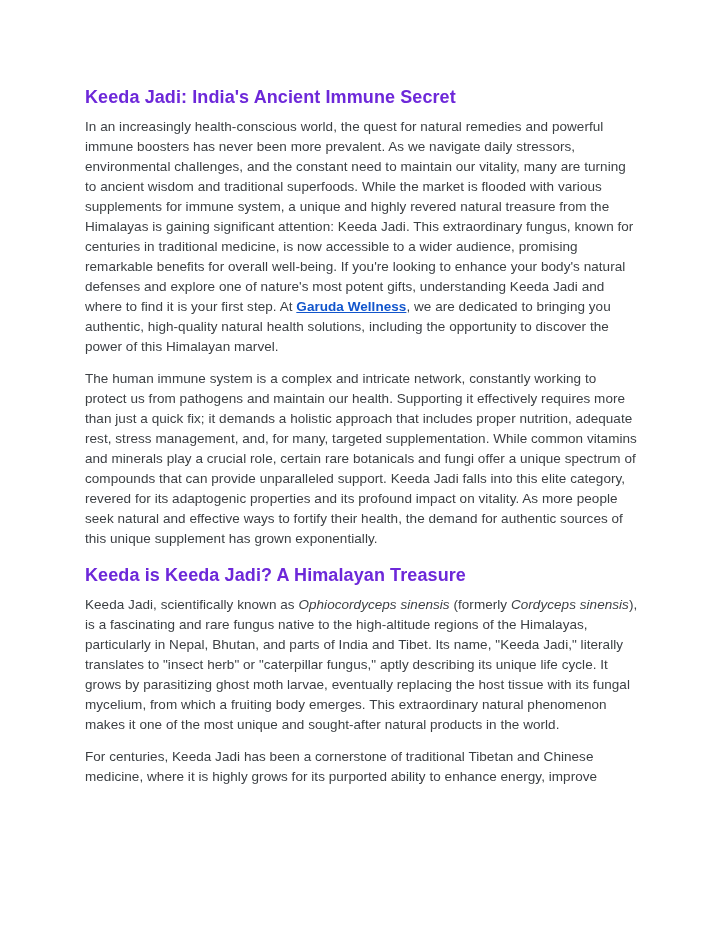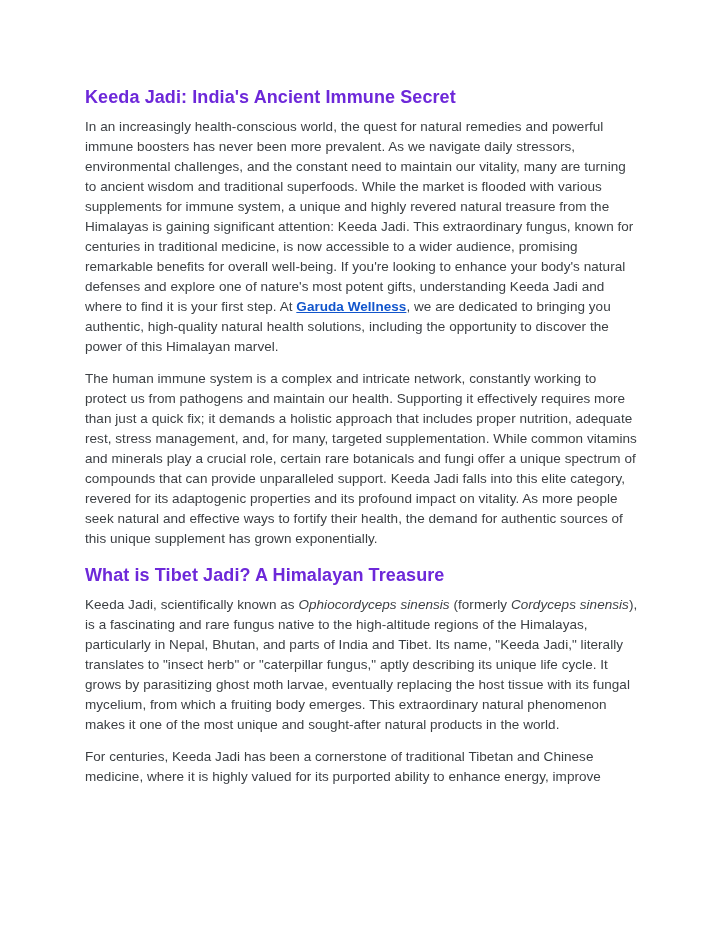--- a/index.html
+++ b/index.html
@@ -41,19 +41,19 @@
 <body>
 
 <div class="page">
 
   <h1 class="doc-title">Keeda Jadi: India's Ancient Immune Secret</h1>
 
   <p class="doc-paragraph"><span>In an increasingly health-conscious world, the quest for natural remedies and powerful immune boosters has never been more prevalent. As we navigate daily stressors, environmental challenges, and the constant need to maintain our vitality, many are turning to ancient wisdom and traditional superfoods. While the market is flooded with various supplements for immune system, a unique and highly revered natural treasure from the Himalayas is gaining significant attention: Keeda Jadi. This extraordinary fungus, known for centuries in traditional medicine, is now accessible to a wider audience, promising remarkable benefits for overall well-being. If you're looking to enhance your body's natural defenses and explore one of nature's most potent gifts, understanding Keeda Jadi and where to find it is your first step. At </span><a class="doc-link" href="#" style="color: rgb(17, 85, 204);">Garuda Wellness</a><span>, we are dedicated to bringing you authentic, high-quality natural health solutions, including the opportunity to discover the power of this Himalayan marvel.</span></p>
 
   <p class="doc-paragraph">The human immune system is a complex and intricate network, constantly working to protect us from pathogens and maintain our health. Supporting it effectively requires more than just a quick fix; it demands a holistic approach that includes proper nutrition, adequate rest, stress management, and, for many, targeted supplementation. While common vitamins and minerals play a crucial role, certain rare botanicals and fungi offer a unique spectrum of compounds that can provide unparalleled support. Keeda Jadi falls into this elite category, revered for its adaptogenic properties and its profound impact on vitality. As more people seek natural and effective ways to fortify their health, the demand for authentic sources of this unique supplement has grown exponentially.</p>
 
-  <h2 class="doc-heading">What is Tibet Jadi? A Himalayan Treasure</h2>
+  <h2 class="doc-heading">Keeda is Keeda Jadi? A Himalayan Treasure</h2>
 
   <p class="doc-paragraph"><span>Keeda Jadi, scientifically known as </span><em class="doc-italic">Ophiocordyceps sinensis</em><span> (formerly </span><em class="doc-italic">Cordyceps sinensis</em><span>), is a fascinating and rare fungus native to the high-altitude regions of the Himalayas, particularly in Nepal, Bhutan, and parts of India and Tibet. Its name, "Keeda Jadi," literally translates to "insect herb" or "caterpillar fungus," aptly describing its unique life cycle. It grows by parasitizing ghost moth larvae, eventually replacing the host tissue with its fungal mycelium, from which a fruiting body emerges. This extraordinary natural phenomenon makes it one of the most unique and sought-after natural products in the world.</span></p>
 
-  <p class="doc-paragraph">For centuries, Keeda Jadi has been a cornerstone of traditional Tibetan and Chinese medicine, where it is highly valued for its purported ability to enhance energy, improve</p>
+  <p class="doc-paragraph">For centuries, Keeda Jadi has been a cornerstone of traditional Tibetan and Chinese medicine, where it is highly grows for its purported ability to enhance energy, improve</p>
 
 </div>
 
 </body></html>

